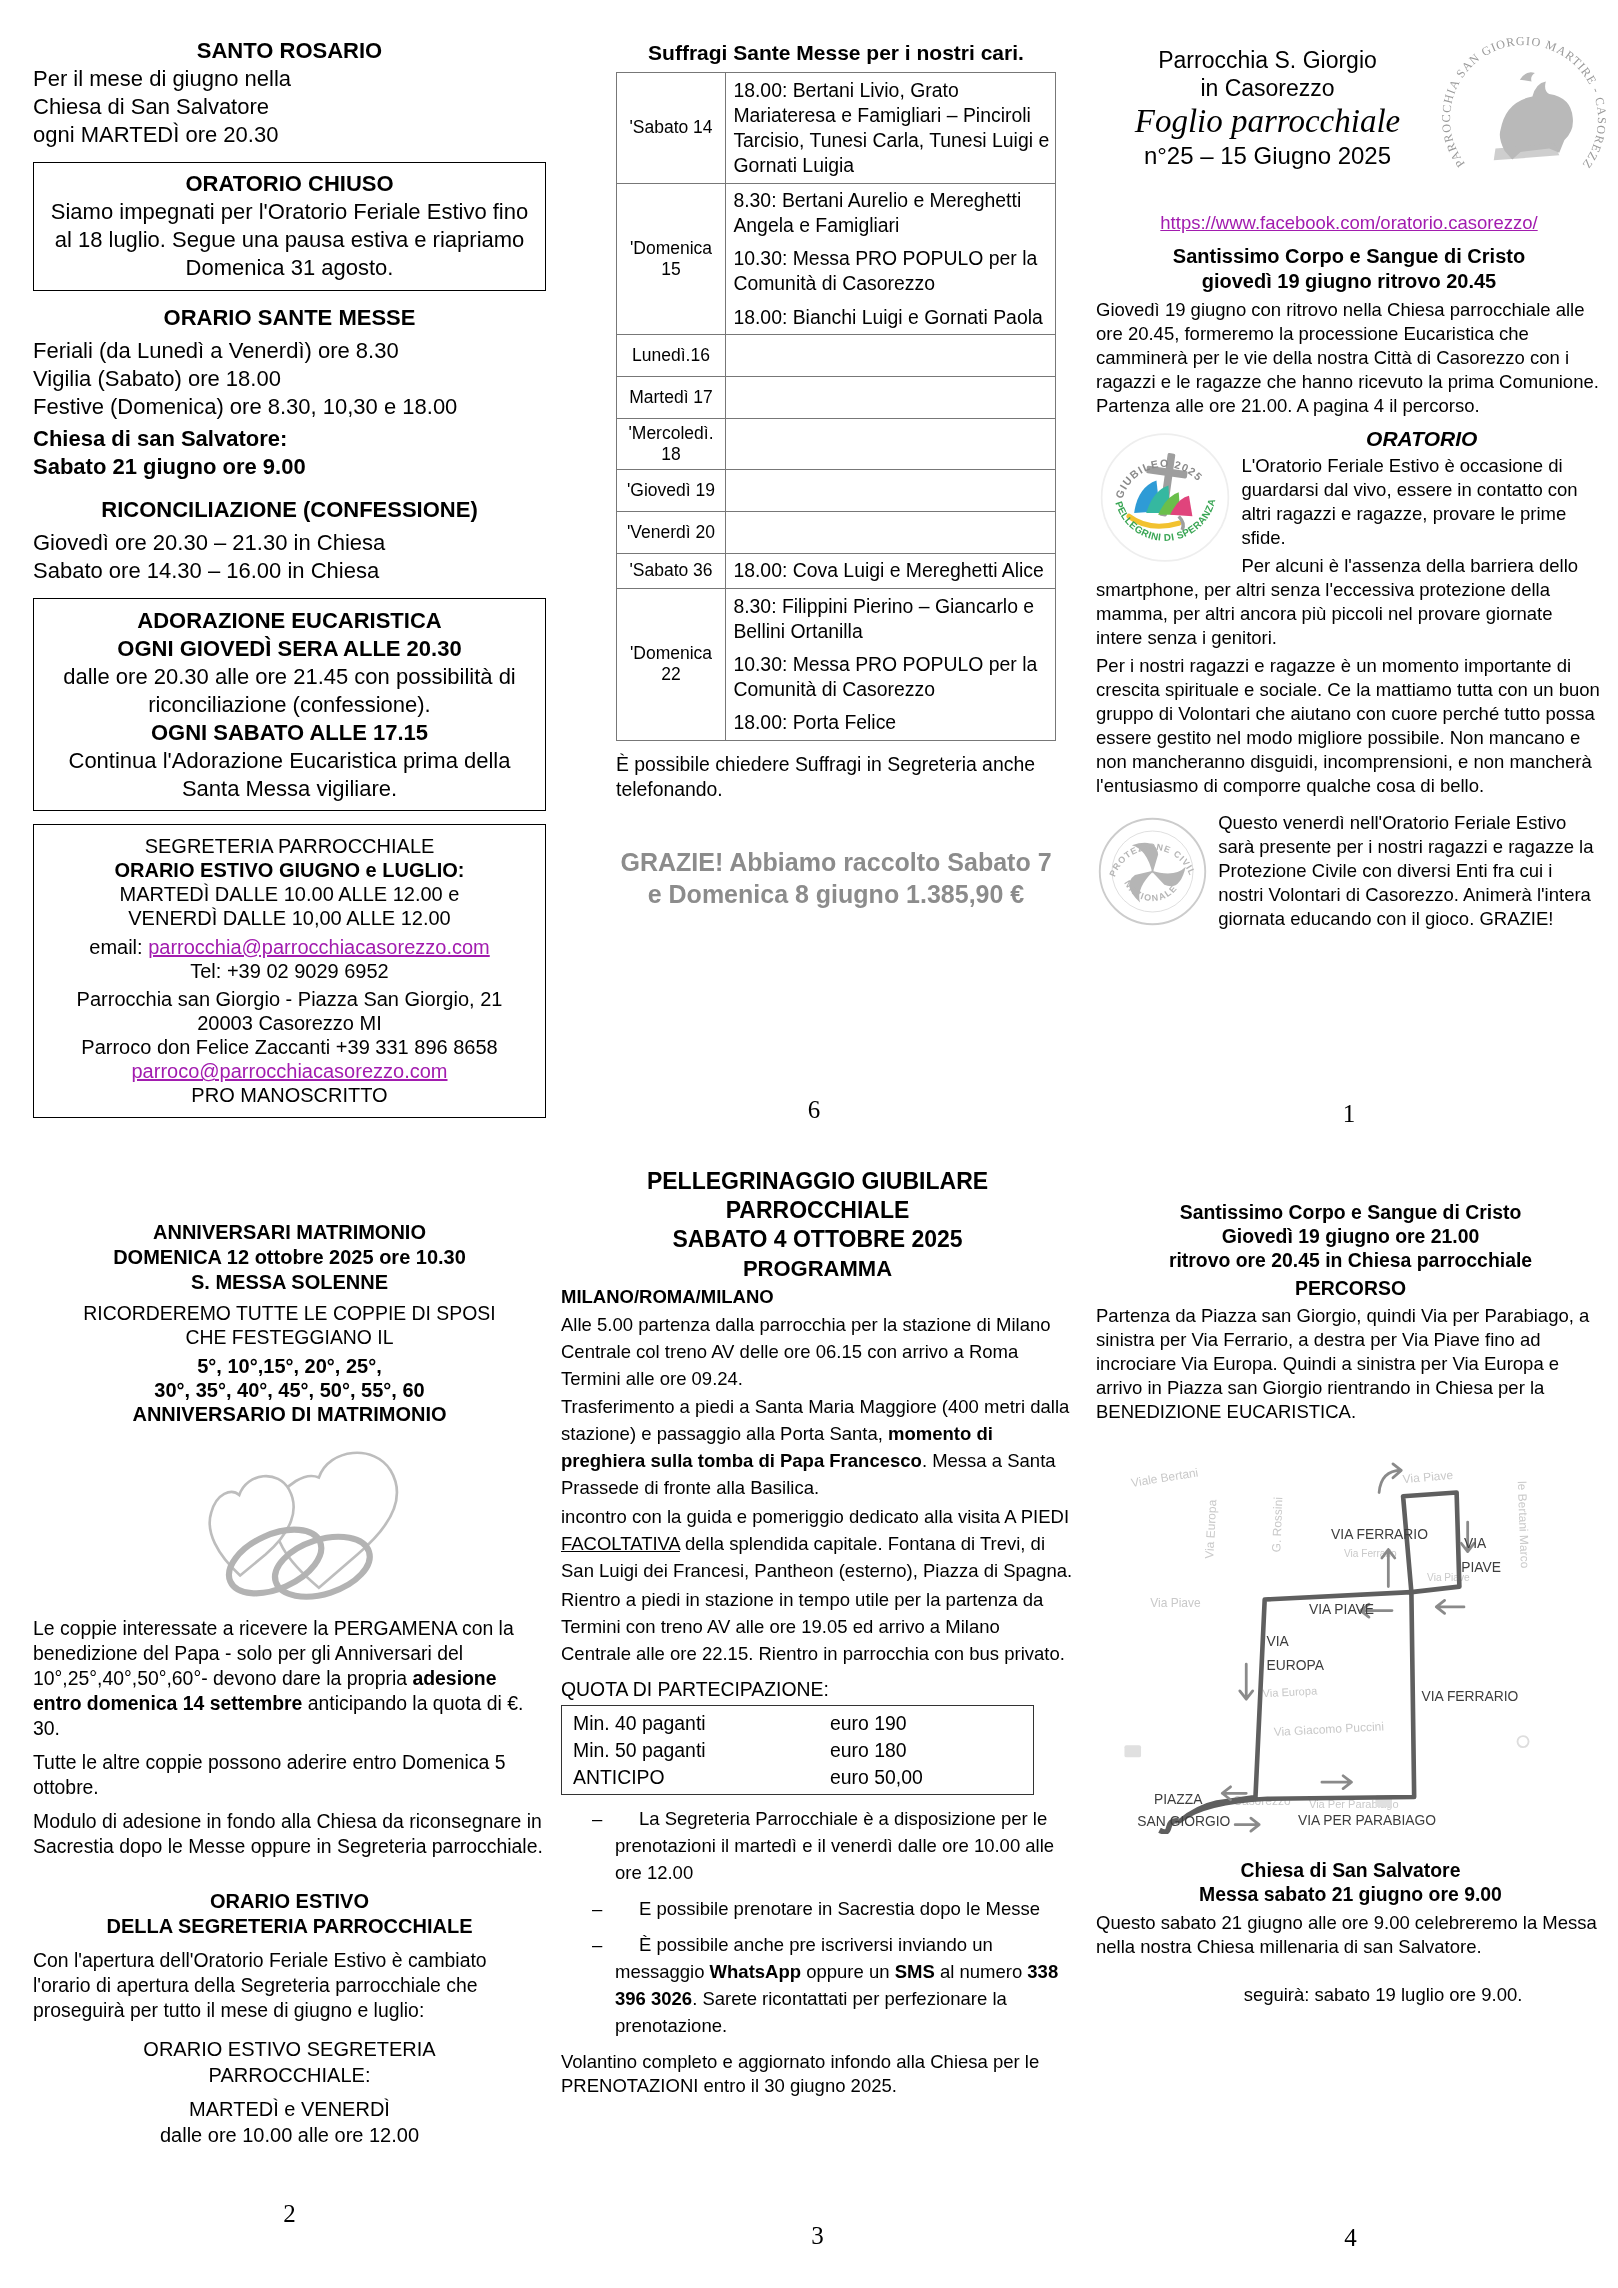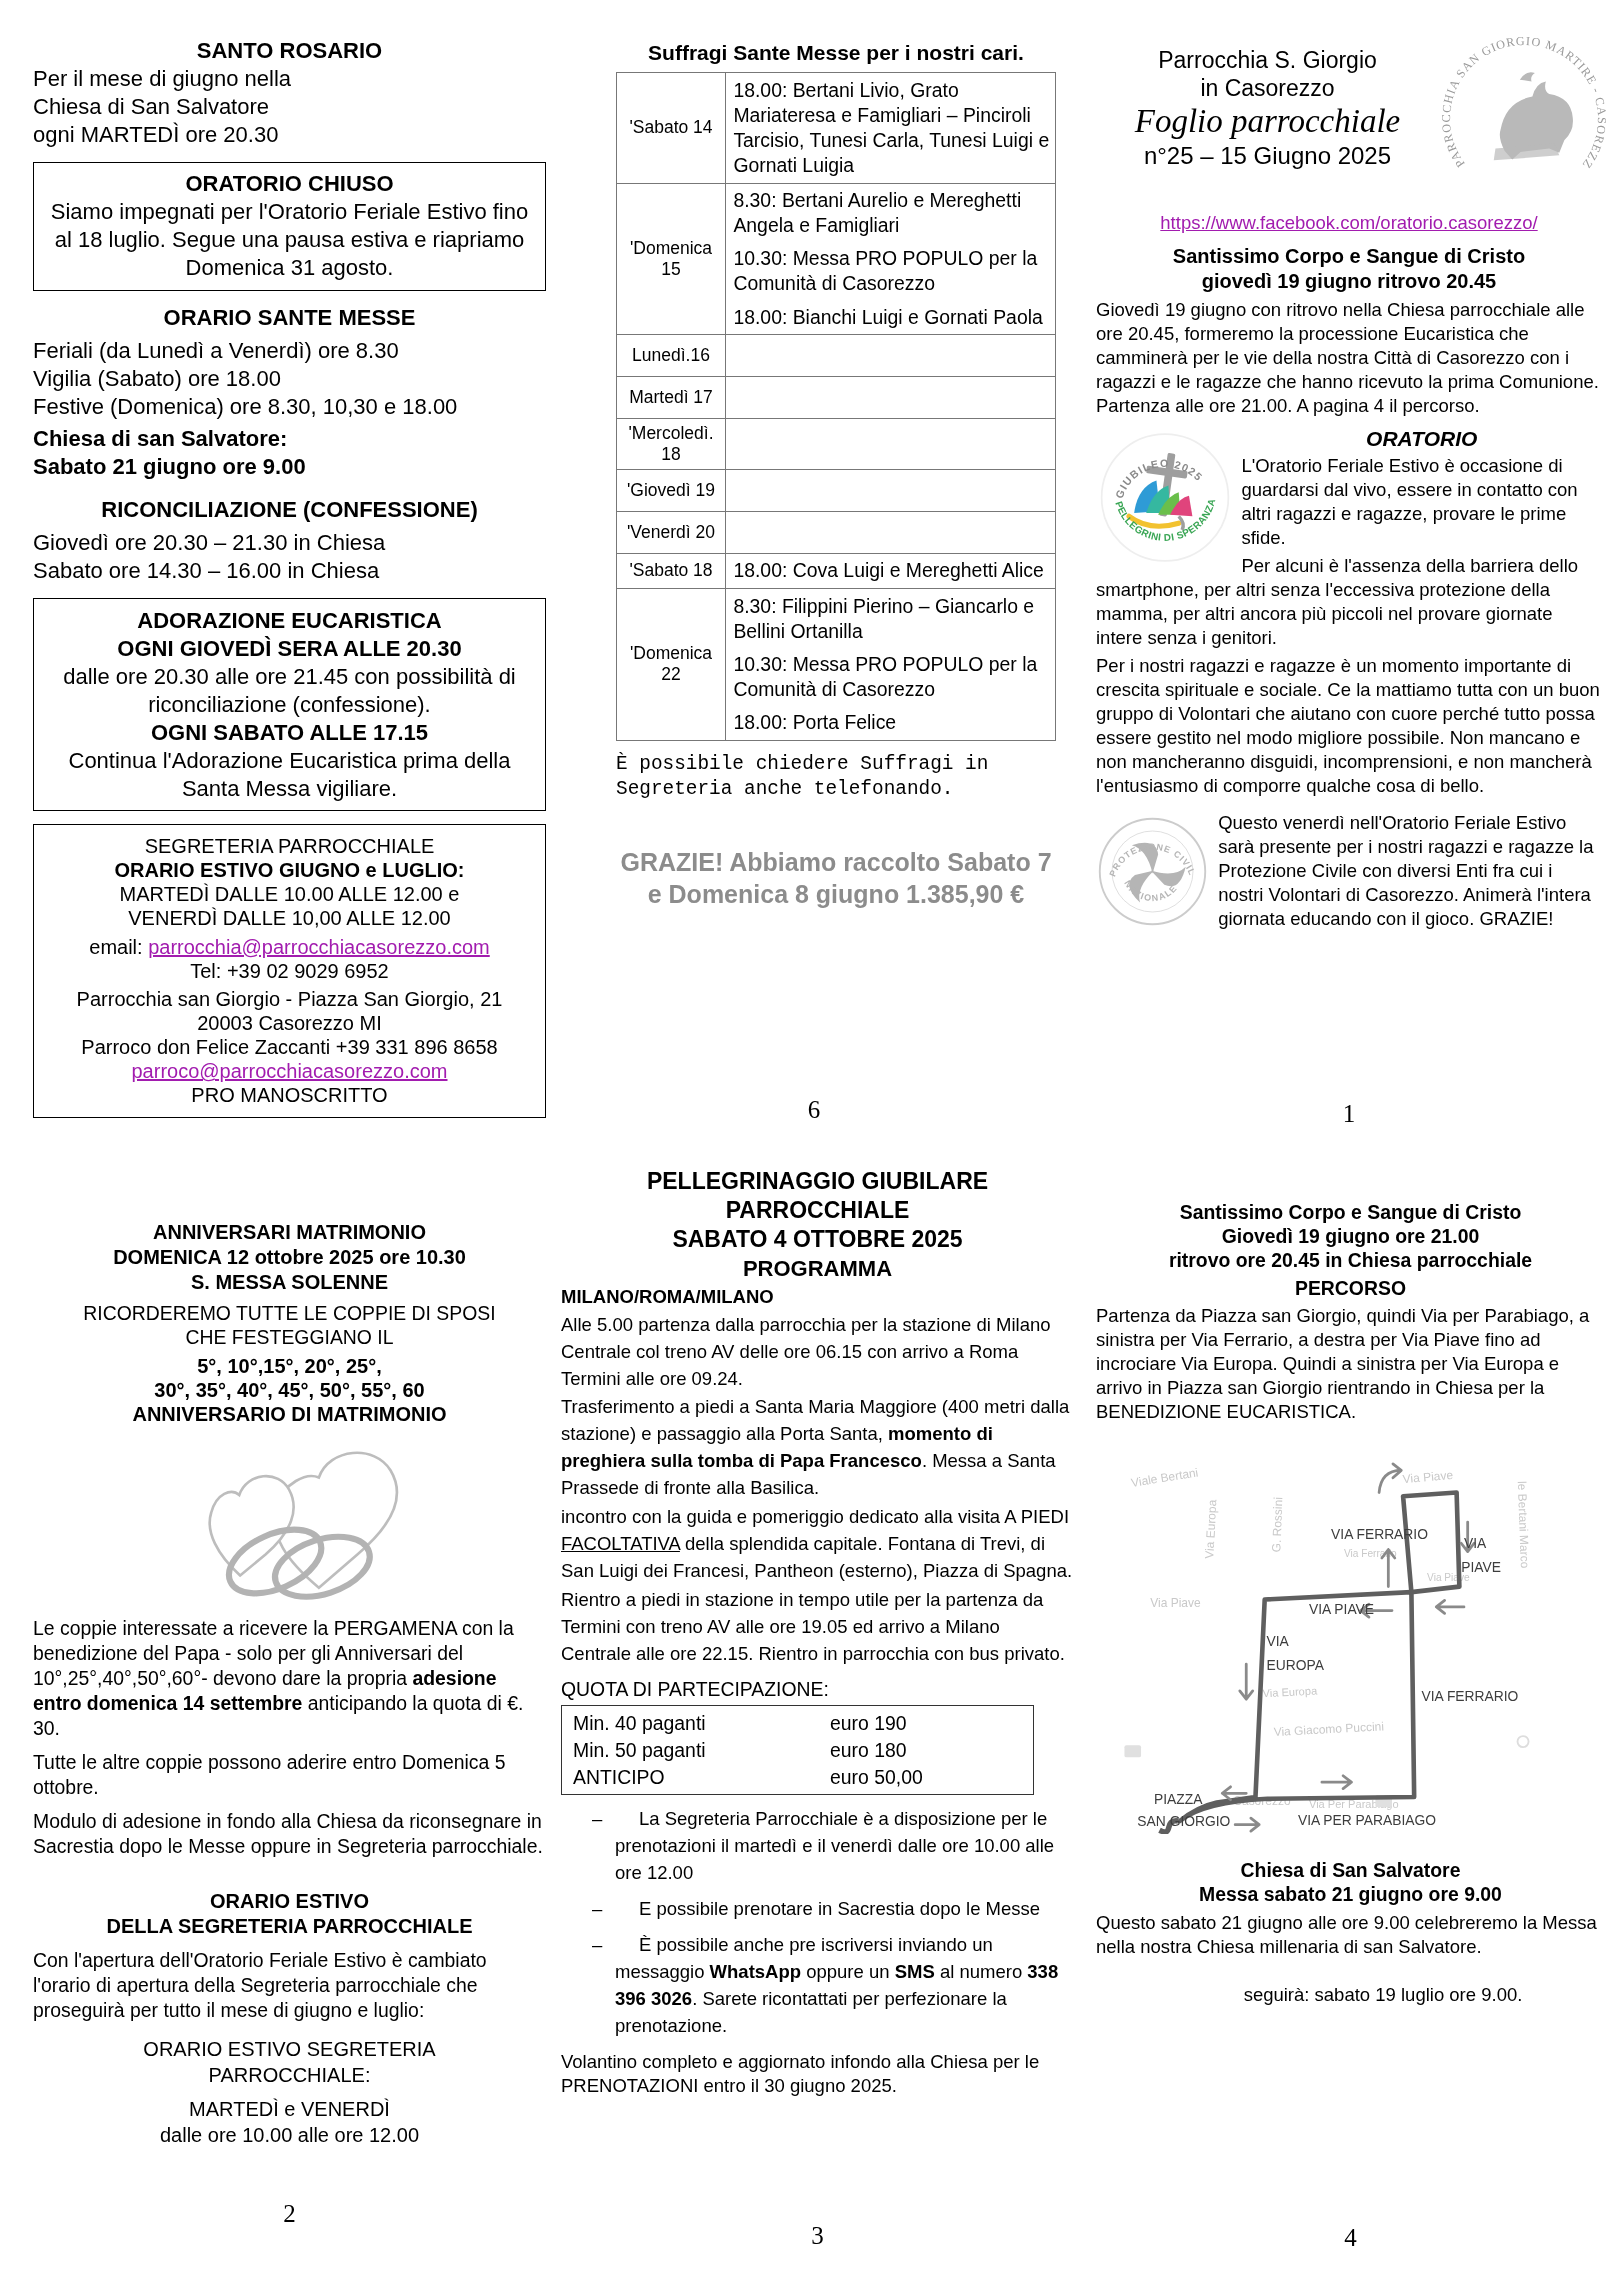--- a/index.html
+++ b/index.html
@@ -30,21 +30,21 @@
   #p5 .seg .sp { margin-top:4.6px; }
 
   
   #p6 .title { font-size:21px; font-weight:bold; text-align:center; margin-bottom:7.4px; }
   #p6 table { border-collapse:collapse; width:100%; table-layout:fixed; }
   #p6 td { border:0.9px solid #777; vertical-align:middle; }
   #p6 td.day { width:109px; text-align:center; font-size:17.5px; line-height:21px; padding:3.7px 1.8px; }
   #p6 td.ev { font-size:19.4px; line-height:25px; padding:4.6px 3.7px 4.6px 7.4px; }
   #p6 td.ev p + p { margin-top:8.3px; }
   #p6 tr.empty td { height:42px; }
-  #p6 .note { font-size:19.4px; line-height:25px; margin-top:11px;font-family:Liberation Mono, monospace; }
+  #p6 .note { font-size:19.4px; line-height:25px; margin-top:11px; }
   #p6 .grazie { margin-top:44px; font-size:25px; line-height:32px; font-weight:bold; color:#8c8c8c; text-align:center; }
 
   
   #p1 .masthead { position:relative; min-height:174px; }
   #p1 .mh-text { width:343px; text-align:center; padding-top:13px; }
   #p1 .mh-l { font-size:23px; line-height:28px; }
   #p1 .mh-title { font-family:"Liberation Serif", serif; font-style:italic; font-size:33px; line-height:39px; }
   #p1 .mh-issue { font-size:24px; line-height:29px; }
   #p1 .stamp { position:absolute; right:-5.5px; top:-3.7px; }
   #p1 .mh-link { display:block; text-align:center; font-size:18.5px; margin:3.7px 0 9.2px 0; }
@@ -176,21 +176,21 @@
     </tr>
     <tr class="empty">
       <td class="day">'Giovedì 19</td>
           <td class="ev"></td>
     </tr>
     <tr class="empty">
       <td class="day">'Venerdì 20</td>
           <td class="ev"></td>
     </tr>
     <tr>
-      <td class="day">'Sabato 18</td>
+      <td class="day">'Sabato 36</td>
       <td class="ev">
             <p>18.00: Cova Luigi e Mereghetti Alice</p>
           </td>
     </tr>
     <tr>
       <td class="day">'Domenica 22</td>
       <td class="ev">
         <p>8.30:  Filippini Pierino – Giancarlo e Bellini Ortanilla</p>
         <p>10.30: Messa PRO POPULO per la Comunità di Casorezzo</p>
         <p>18.00: Porta Felice</p>

